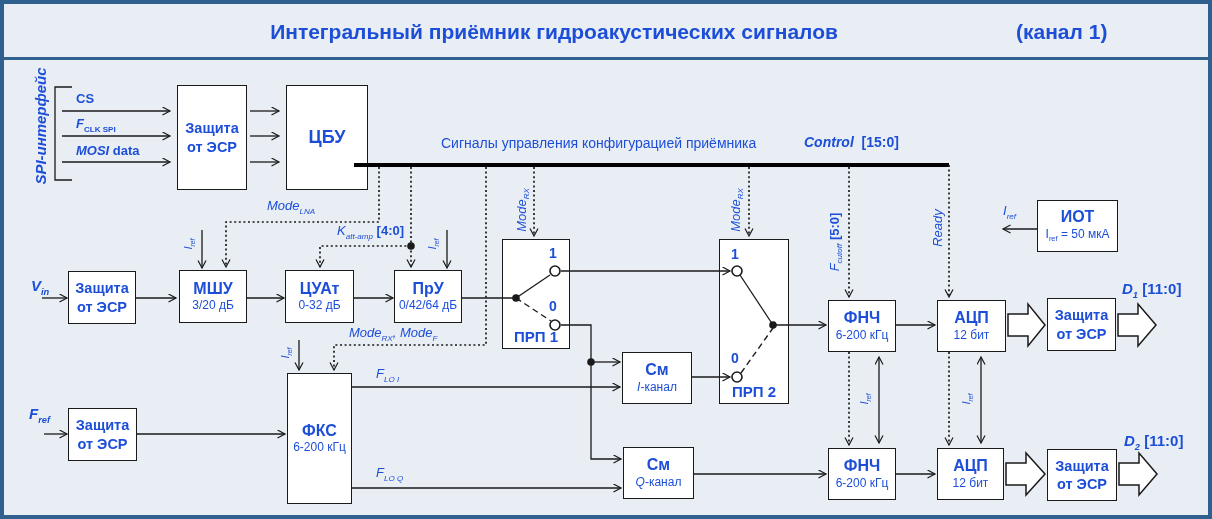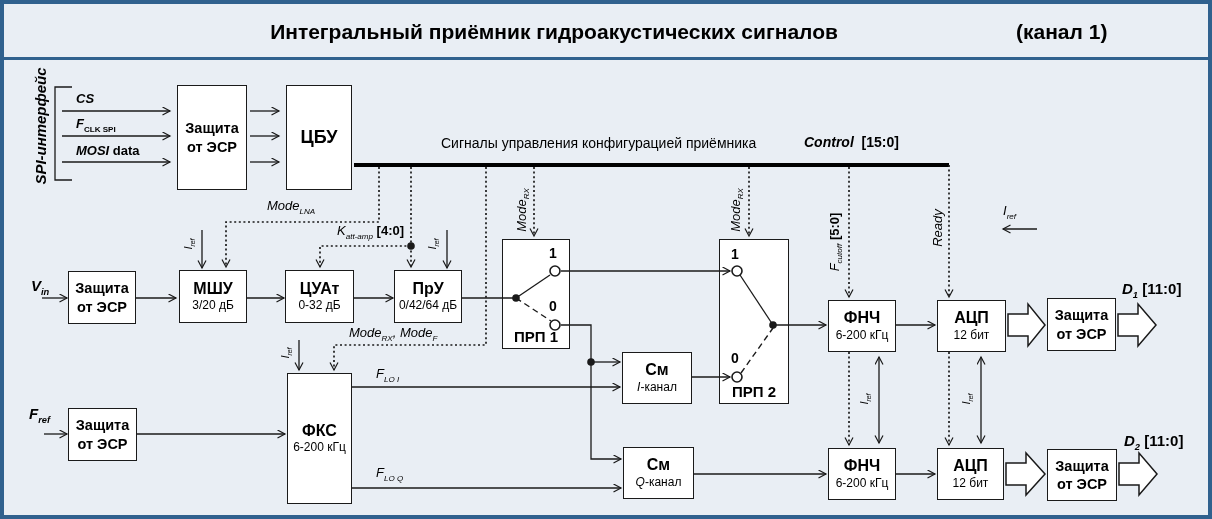--- a/index.html
+++ b/index.html
@@ -1,16 +1,16 @@
 <!DOCTYPE html>
 <html><head>
 <meta charset="utf-8">
 <style>
   html,body{margin:0;padding:0;background:#cfd8e0;font-family:"Liberation Sans",sans-serif;}
-  .stage{position:relative;width:1212px;height:519px;background:#E9EEF4;border:4px solid #30618E;box-sizing:border-box;overflow:hidden;color:#000000;}
+  .stage{position:relative;width:1212px;height:519px;background:#E9EEF4;border:4px solid #30618E;box-sizing:border-box;overflow:hidden;color:#1d4ed8;}
   .titlebar{position:absolute;left:0;top:0;width:100%;height:53px;border-bottom:3px solid #30618E;}
   .title-main{position:absolute;left:205px;top:16px;width:690px;text-align:center;font-size:21px;font-weight:700;}
   .title-chan{position:absolute;left:1012px;top:16px;font-size:21px;font-weight:700;}
   svg.wires{position:absolute;left:0;top:0;z-index:3;}
   .blk{position:absolute;background:#fff;border:1.4px solid #1a1a1a;box-sizing:border-box;display:flex;flex-direction:column;align-items:center;justify-content:center;z-index:2;text-align:center;}
   .blk .nm{font-size:16px;font-weight:700;line-height:1.1;}
   .blk .sb{font-size:12px;font-weight:400;line-height:1.25;margin-top:1px;}
   .blk.esd .nm{font-size:14.5px;line-height:1.25;}
   .prp{display:block;}
   .prp .pos{position:absolute;font-size:14px;font-weight:700;}
@@ -35,21 +35,21 @@
 <div class="stage">
 
   <div class="titlebar">
     <div class="title-main">Интегральный приёмник гидроакустических сигналов</div>
     <div class="title-chan">(канал 1)</div>
   </div>
 
   <div class="blk esd" style="left:173px;top:81px;width:70px;height:105px">
     <div class="nm"><span>Защита</span><br><span>от ЭСР</span></div>
   </div>
-  <div class="blk" style="left:282px;top:81px;width:66px;height:105px">
+  <div class="blk" style="left:282px;top:81px;width:82px;height:105px">
     <div class="nm" style="font-size:18px;">ЦБУ</div>
   </div>
   <div class="blk esd" style="left:64px;top:267px;width:68px;height:53px">
     <div class="nm"><span>Защита</span><br><span>от ЭСР</span></div>
   </div>
   <div class="blk" style="left:175px;top:266px;width:68px;height:53px">
     <div class="nm">МШУ</div>
     <div class="sb">3/20 дБ</div>
   </div>
   <div class="blk" style="left:281px;top:266px;width:69px;height:53px">
@@ -99,20 +99,24 @@
   <div class="blk" style="left:824px;top:444px;width:68px;height:52px">
     <div class="nm">ФНЧ</div>
     <div class="sb">6-200 кГц</div>
   </div>
   <div class="blk" style="left:933px;top:444px;width:67px;height:52px">
     <div class="nm">АЦП</div>
     <div class="sb">12 бит</div>
   </div>
   <div class="blk esd" style="left:1043px;top:445px;width:70px;height:52px">
     <div class="nm"><span>Защита</span><br><span>от ЭСР</span></div>
+  </div>
+  <div class="blk" style="left:1033px;top:196px;width:81px;height:52px">
+    <div class="nm">ИОТ</div>
+    <div class="sb"><span>I</span><sub>ref</sub><span> = 50 мкА</span></div>
   </div>
 
   <svg class="wires" width="1212" height="519">
     <defs>
       <marker id="ar" markerUnits="userSpaceOnUse" markerWidth="11" markerHeight="10" refX="8" refY="4.5" orient="auto">
         <path d="M0.5,0.5 L8,4.5 L0.5,8.5" fill="none" stroke="#1a1a1a" stroke-width="1.2"></path>
       </marker>
     </defs>
     <g stroke="#1a1a1a" stroke-width="1.3" fill="none">
 
@@ -198,21 +202,21 @@
 
     <g fill="#fff" stroke="#1a1a1a" stroke-width="1.5">
       <polygon points="1004,310 1024,310 1024,300 1041,321 1024,342 1024,332 1004,332"></polygon>
       <polygon points="1114,310 1134,310 1134,300 1152,321 1134,342 1134,332 1114,332"></polygon>
       <polygon points="1002,459 1022,459 1022,449 1041,470 1022,491 1022,481 1002,481"></polygon>
       <polygon points="1115,459 1135,459 1135,449 1153,470 1135,491 1135,481 1115,481"></polygon>
     </g>
   </svg>
 
   <span class="lbl v sig" style="left:36px;top:122px;font-size:15px;font-style:italic"><span>SPI-интерфейс</span></span>
-  <span class="lbl sig" style="left:72px;top:88px;font-style:italic"><span>CS</span></span>
+  <span class="lbl sig" style="left:72px;top:88px;"><span>CS</span></span>
   <span class="lbl sig" style="left:72px;top:113px"><i>F</i><sub>CLK SPI</sub></span>
   <span class="lbl sig" style="left:72px;top:140px"><i>MOSI</i><span> data</span></span>
 
   <span class="lbl buscap" style="left:437px;top:132px">Сигналы управления конфигурацией приёмника</span>
   <span class="lbl ctrl" style="left:800px;top:131px"><span>Control</span>&nbsp;&nbsp;<span class="bits">[15:0]</span></span>
 
   <span class="lbl mode" style="left:263px;top:195px"><span>Mode</span><sub>LNA</sub></span>
   <span class="lbl mode" style="left:333px;top:220px"><span>K</span><sub>att-amp</sub>&nbsp;<span class="bits">[4:0]</span></span>
   <span class="lbl mode" style="left:345px;top:322px"><span>Mode</span><sub>RX</sub><span>, </span><span>Mode</span><sub>F</sub></span>
 

